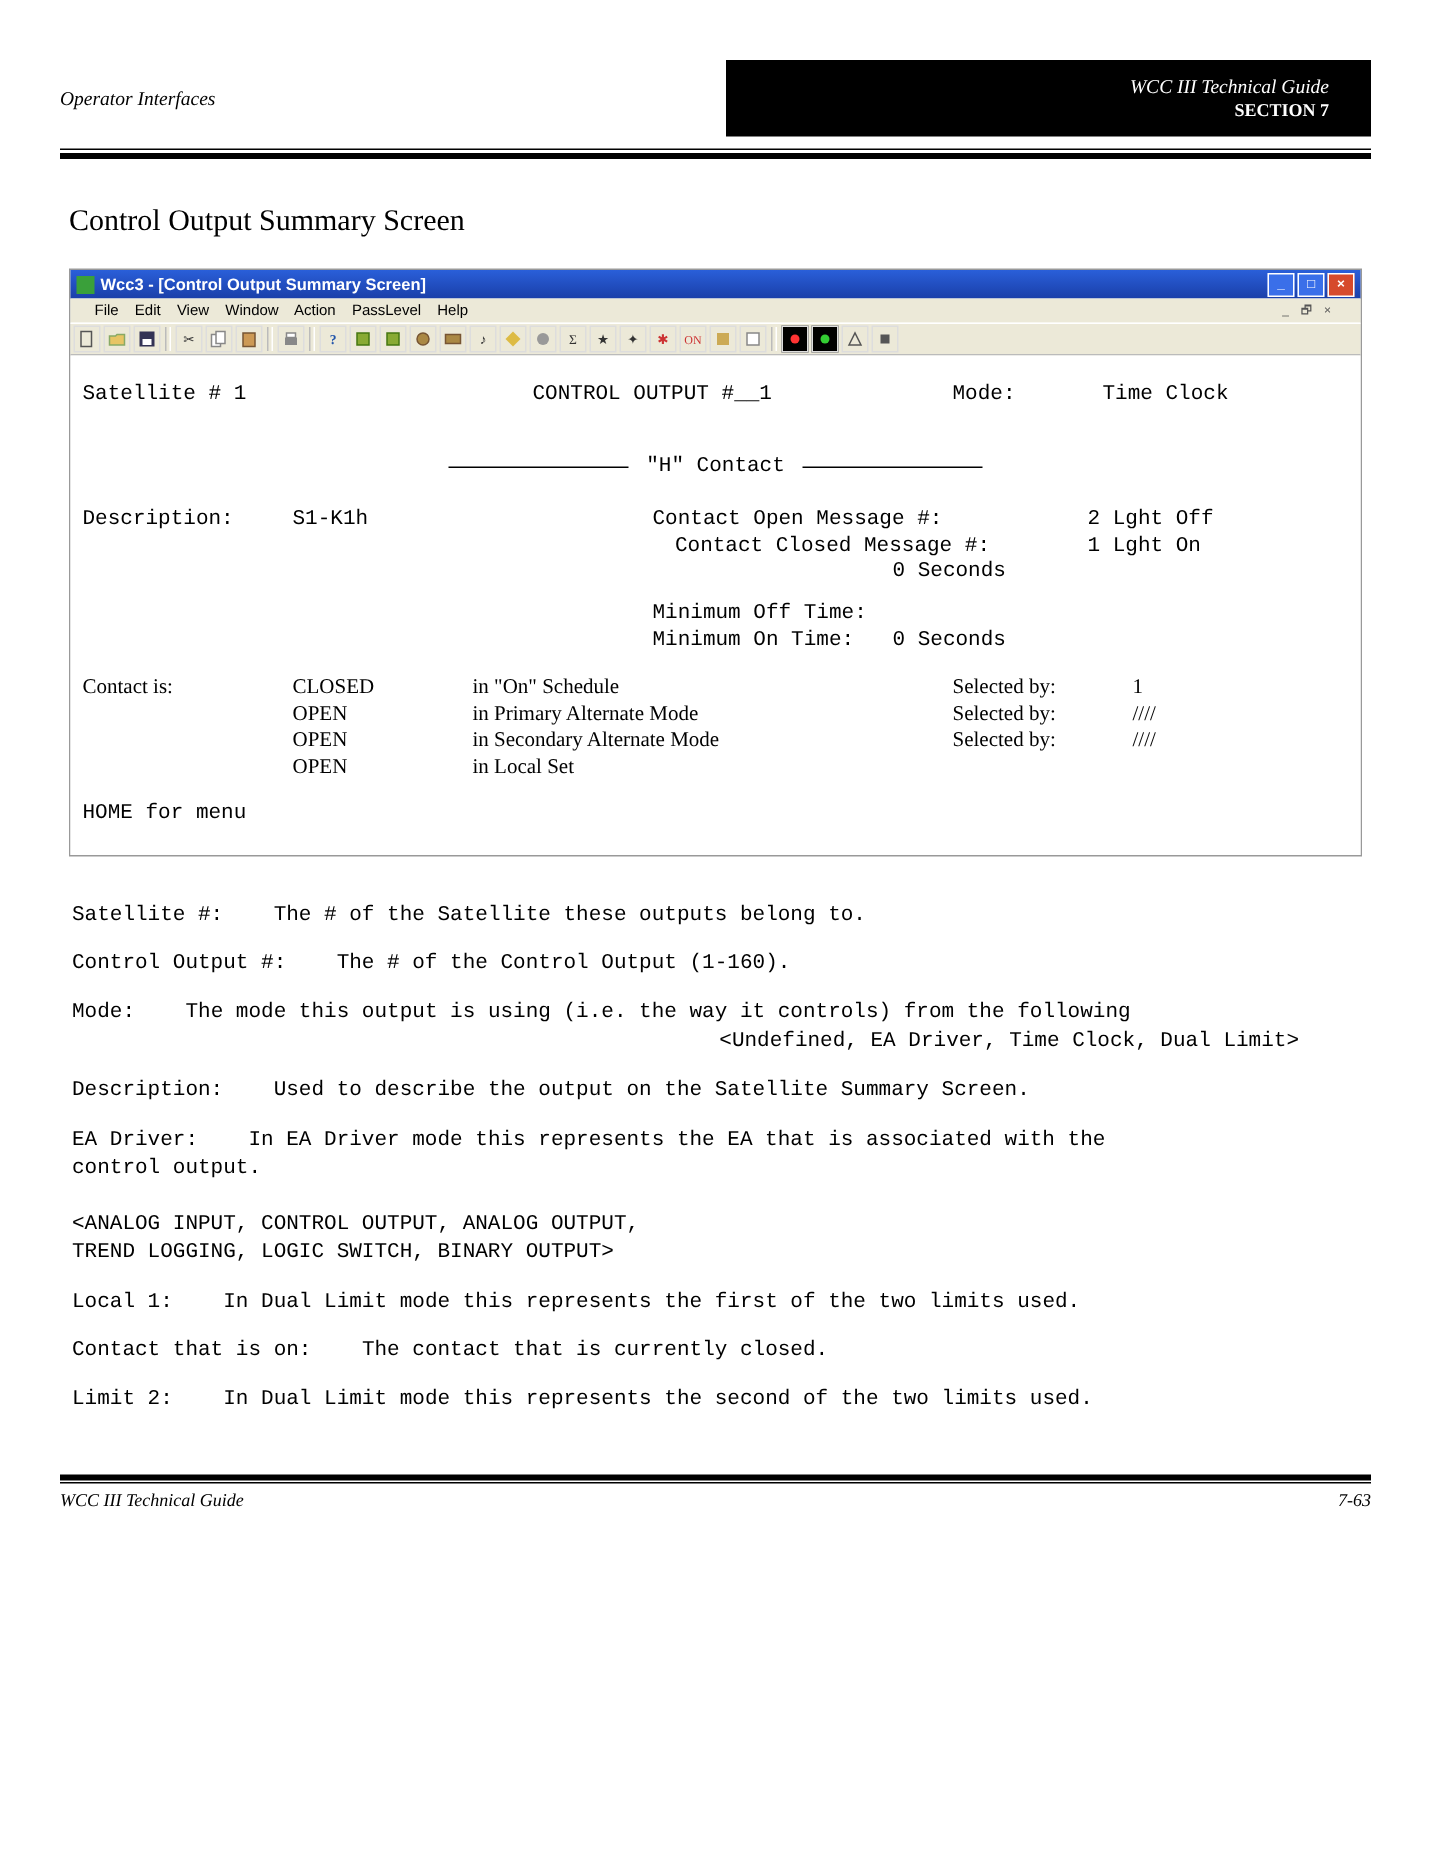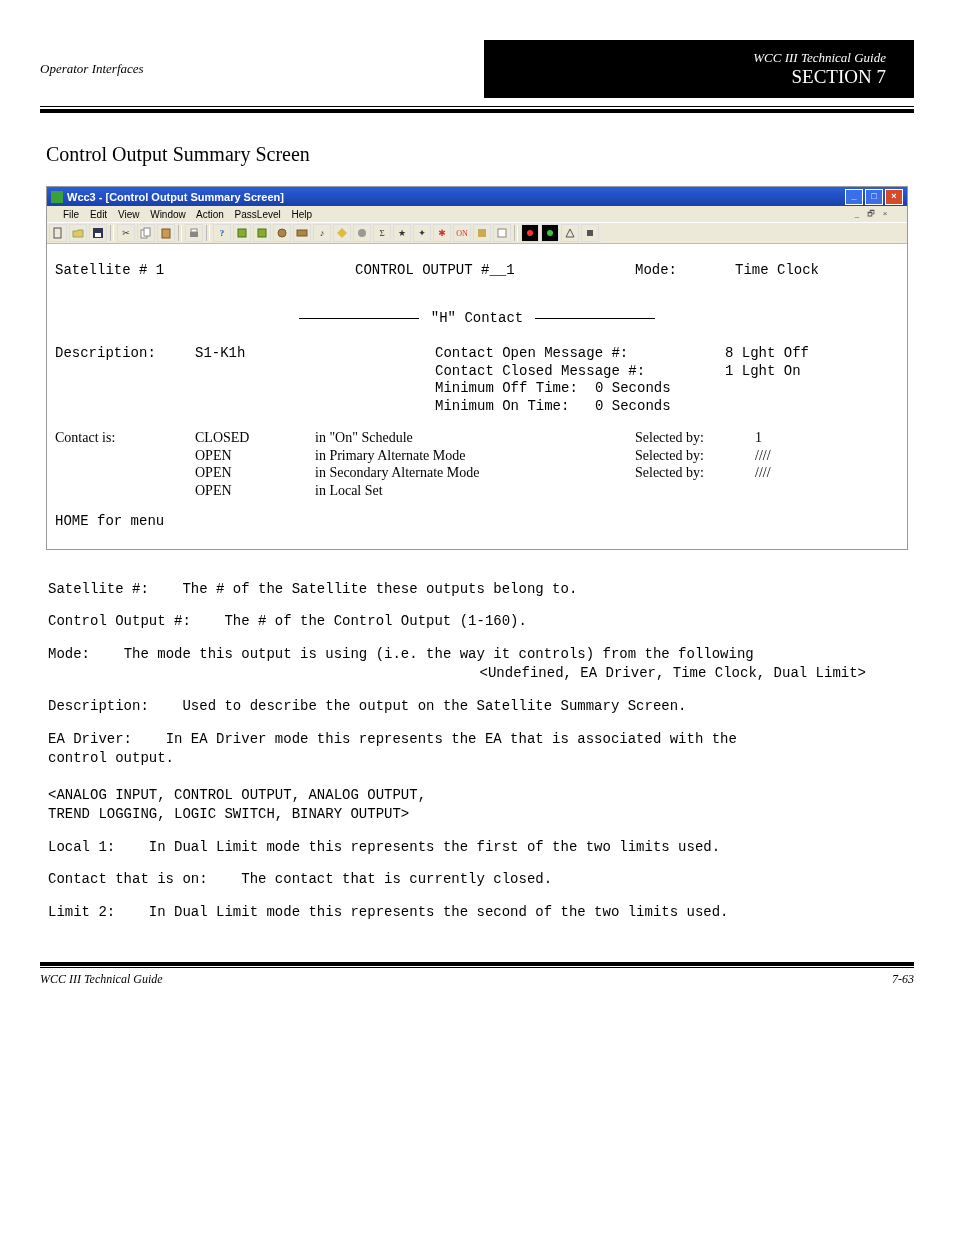--- a/index.html
+++ b/index.html
@@ -18,21 +18,21 @@
   .header-left { font-style: italic; font-size: 13px; }
   .header-right-box {
     background: #000;
     color: #fff;
     padding: 10px 28px 10px 10px;
     width: 430px;
     text-align: right;
     box-sizing: border-box;
   }
   .header-right-box .line1 { font-style: italic; font-size: 13px; }
-  .header-right-box .line2 { font-weight: normal; font-size: 19px; }
+  .header-right-box .line2 { font-weight: bold; font-size: 12px; }
   .thin-rule { height:1px; background:#000; margin: 4px 0 2px 0; }
   .thick-rule { height:4px; background:#000; margin: 0 0 30px 0; }
   .section-title {
     font-family: serif;
     font-size: 20px;
     margin: 6px 0 20px 6px;
   }
 
   
   .window {
@@ -297,31 +297,31 @@
       <div class="side-rule"></div>
       <div style="padding:0 6px;">"H" Contact</div>
       <div class="side-rule"></div>
     </div>
 
     <div class="row" style="margin-top:6px;">
       <div class="c1">Description:</div>
       <div class="c2" style="width:240px;">S1-K1h</div>
       <div style="width:240px;">Contact Open Message #:</div>
       <div style="width:50px;"></div>
-      <div>8 Lght Off</div>
+      <div>2 Lght Off</div>
     </div>
     <div class="row">
       <div style="width:380px;"></div>
-      <div style="width:240px;">Contact Closed Message #:</div>
+      <div style="width:240px;text-align:center;">Contact Closed Message #:</div>
       <div style="width:50px;"></div>
       <div>1 Lght On</div>
     </div>
     <div class="row">
       <div style="width:380px;"></div>
-      <div style="width:160px;">Minimum Off Time:</div>
+      <div style="width:160px;margin-top:28px;">Minimum Off Time:</div>
       <div>0 Seconds</div>
     </div>
     <div class="row">
       <div style="width:380px;"></div>
       <div style="width:160px;">Minimum On  Time:</div>
       <div>0 Seconds</div>
     </div>
 
     <div class="gap"></div>
 

